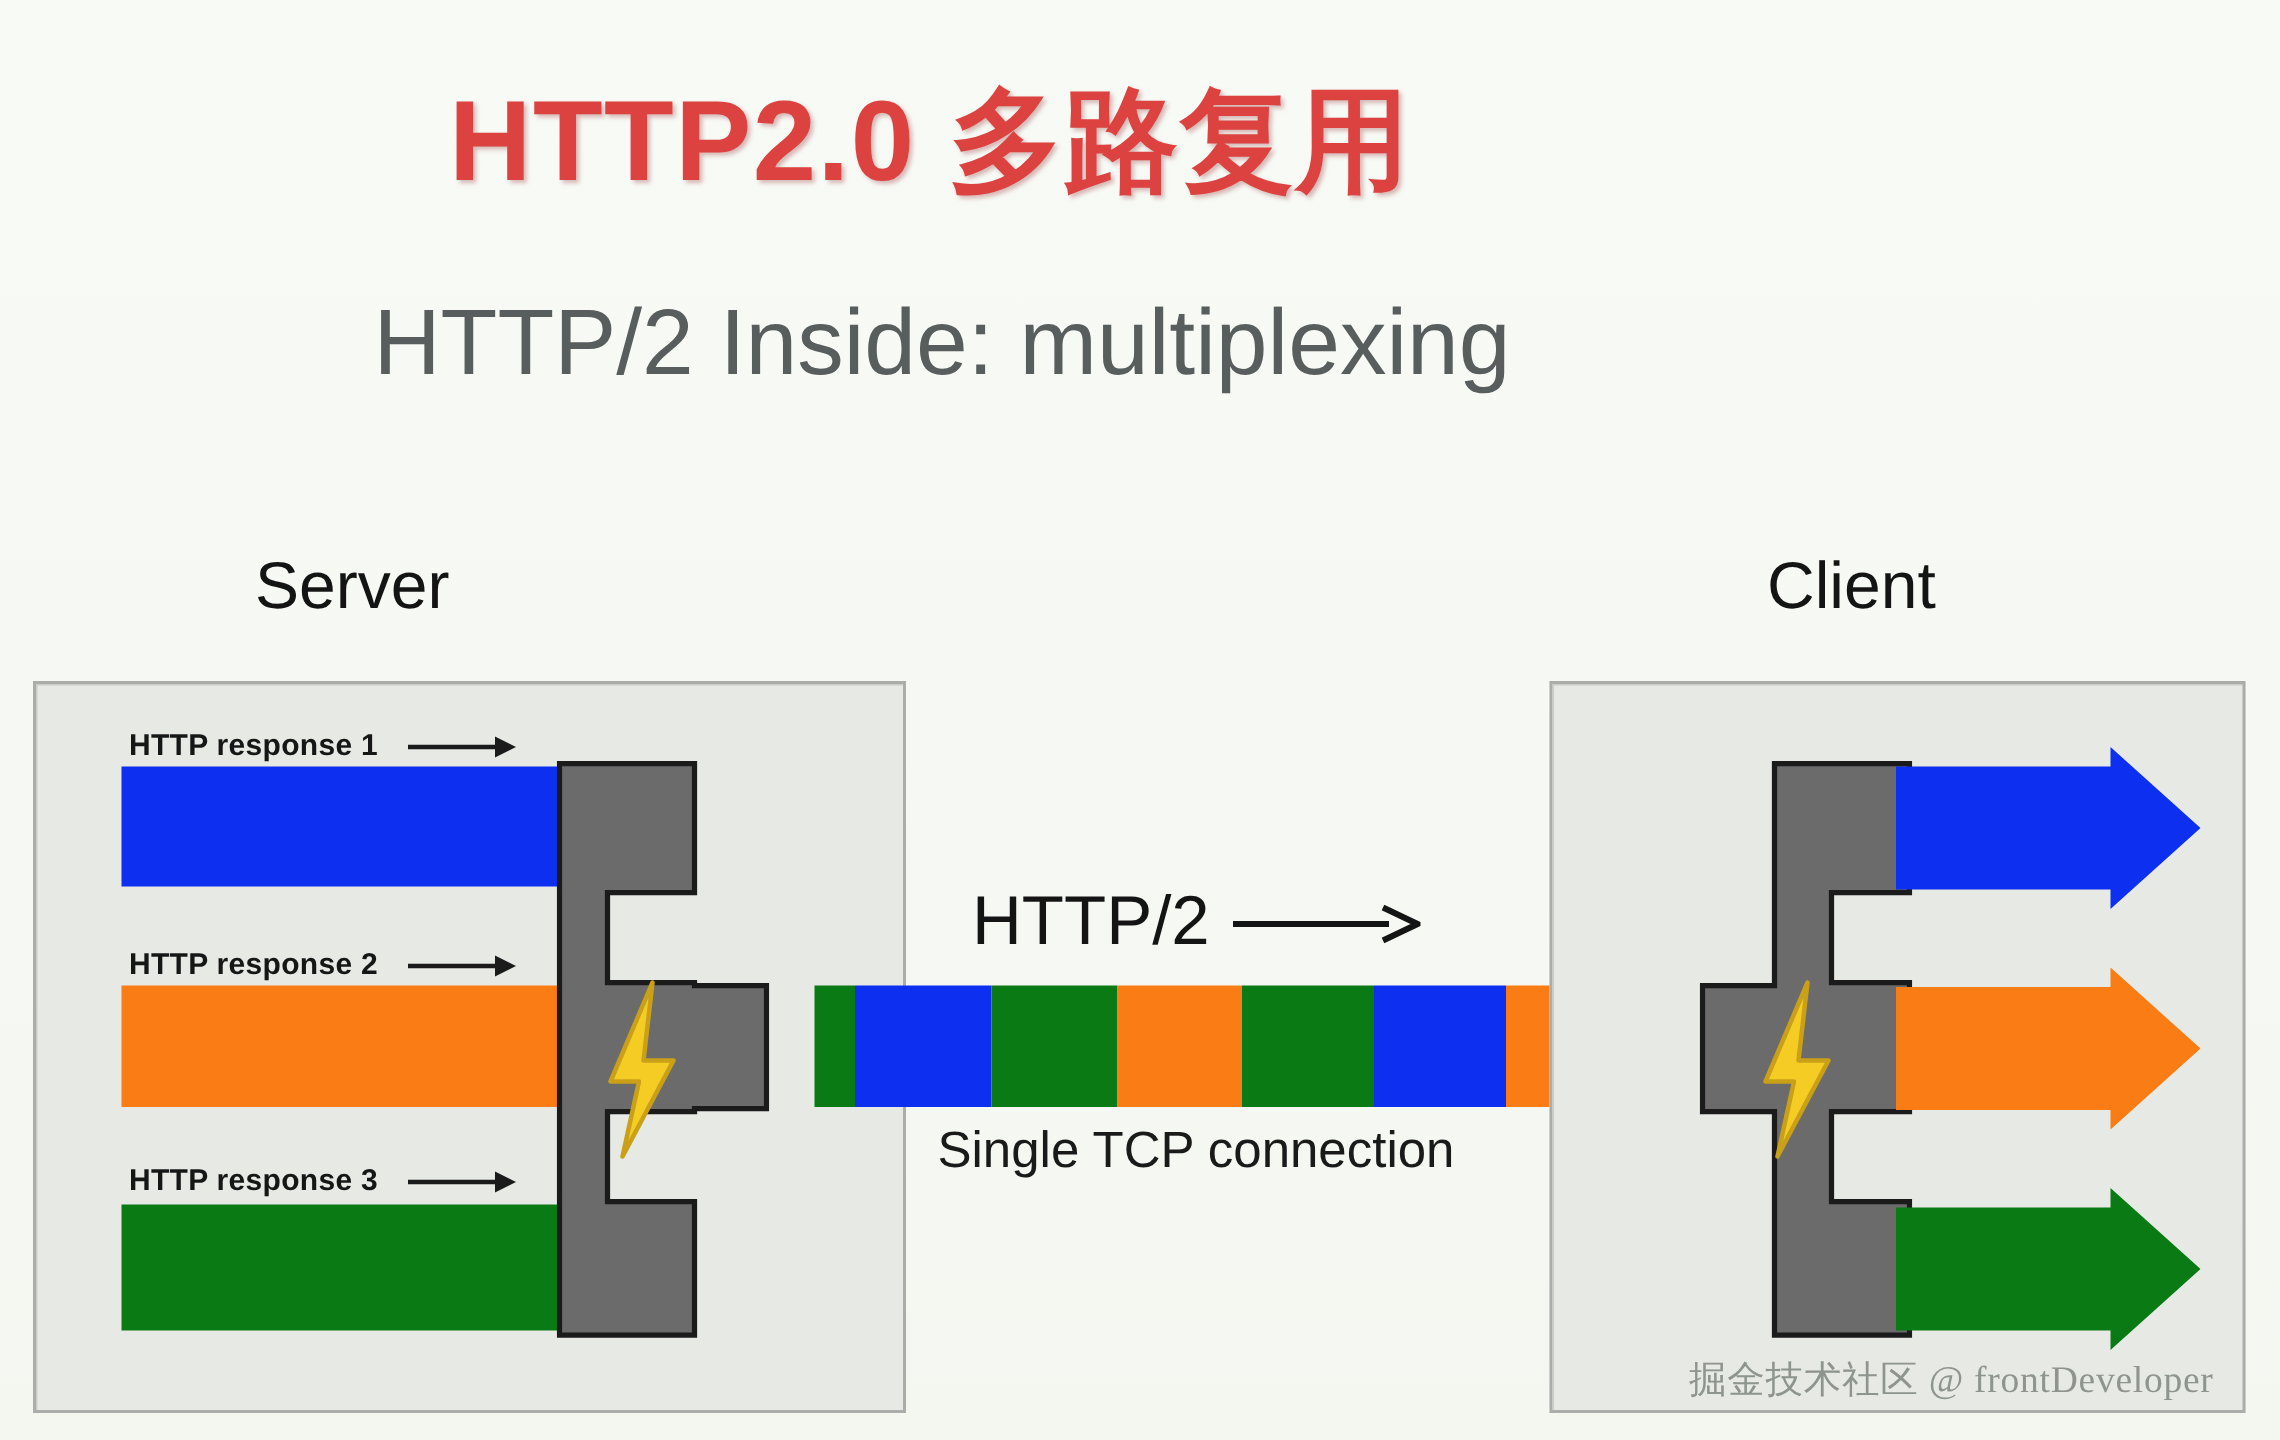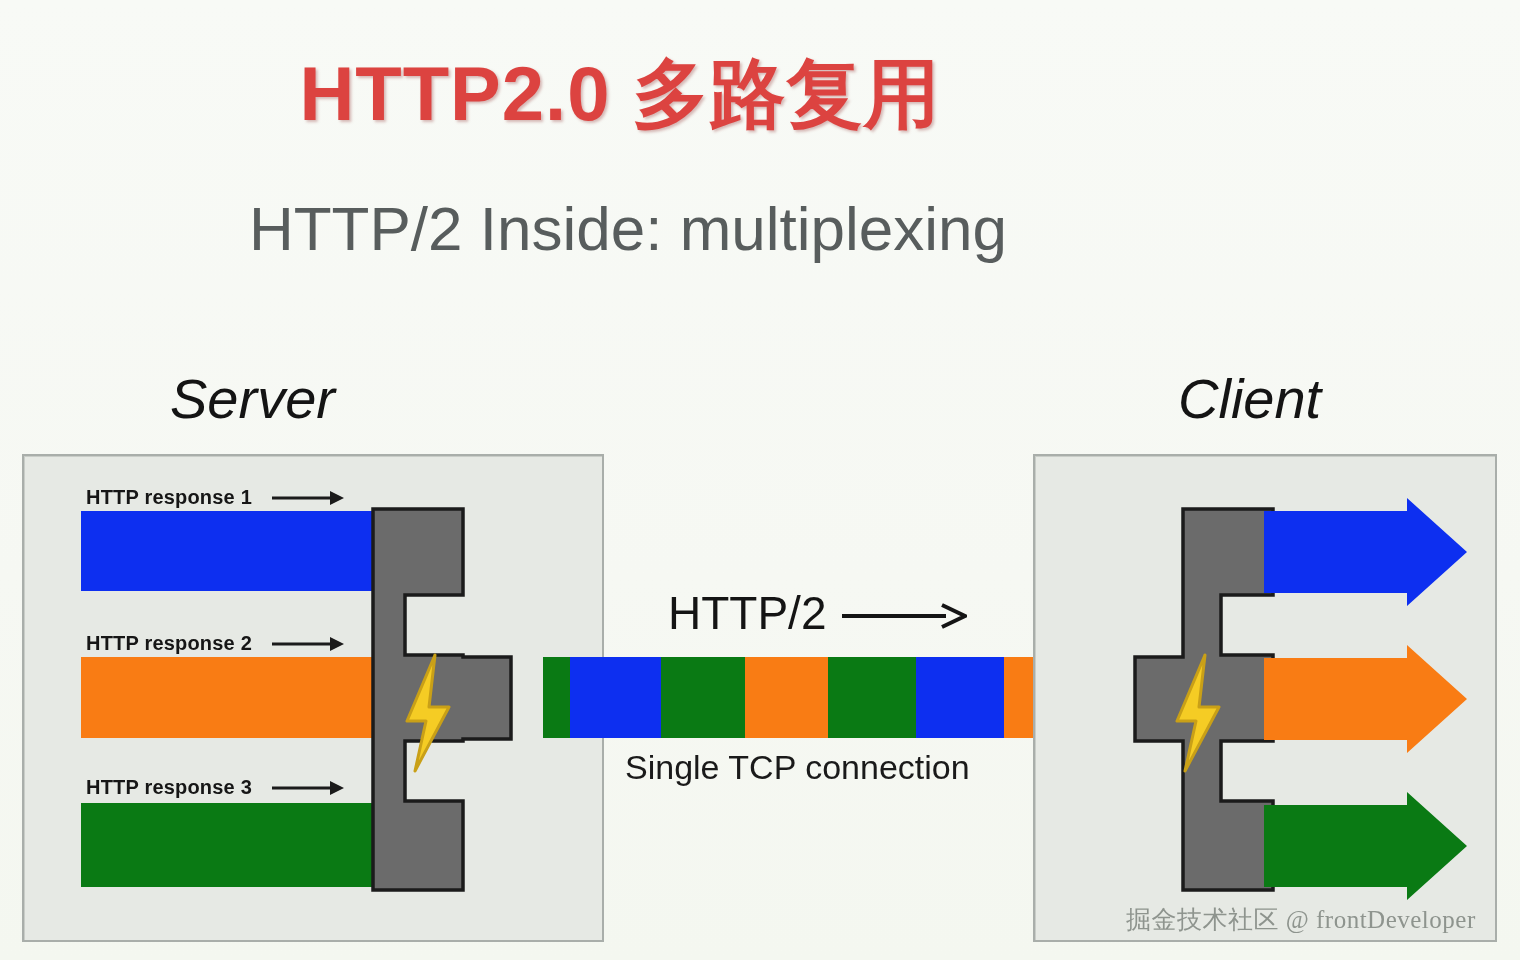--- a/index.html
+++ b/index.html
@@ -33,24 +33,23 @@
     position: absolute;
     left: 0; top: 193px; width: 1256px;
     text-align: center;
     font-size: 62px;
     font-weight: 400;
     color: #585d5d;
     white-space: nowrap;
   }
   .role-label {
     position: absolute;
-    font-size: 56px;
+    font-size: 44px;
     color: #141414;
     white-space: nowrap;
-    font-style: italic;
   }
   #server-label { left: 170px; top: 366px; }
   #client-label { left: 1178px; top: 366px; }
 
   
   .panel {
     position: absolute;
     background: #e6e9e4;
     border: 2px solid #a9aeaa;
     box-shadow: 1px 1px 0 #c9cdc8 inset;
@@ -107,21 +106,20 @@
   
   #http2-label {
     position: absolute;
     left: 648px; top: 586px;
     font-size: 46px;
     color: #141414;
     white-space: nowrap;
     display: flex;
     align-items: center;
     gap: 16px;
-    margin-left: 20px;
   }
   #tcp-label {
     position: absolute;
     left: 625px; top: 748px;
     font-size: 34px;
     color: #1a1a1a;
     white-space: nowrap;
   }
 
   

